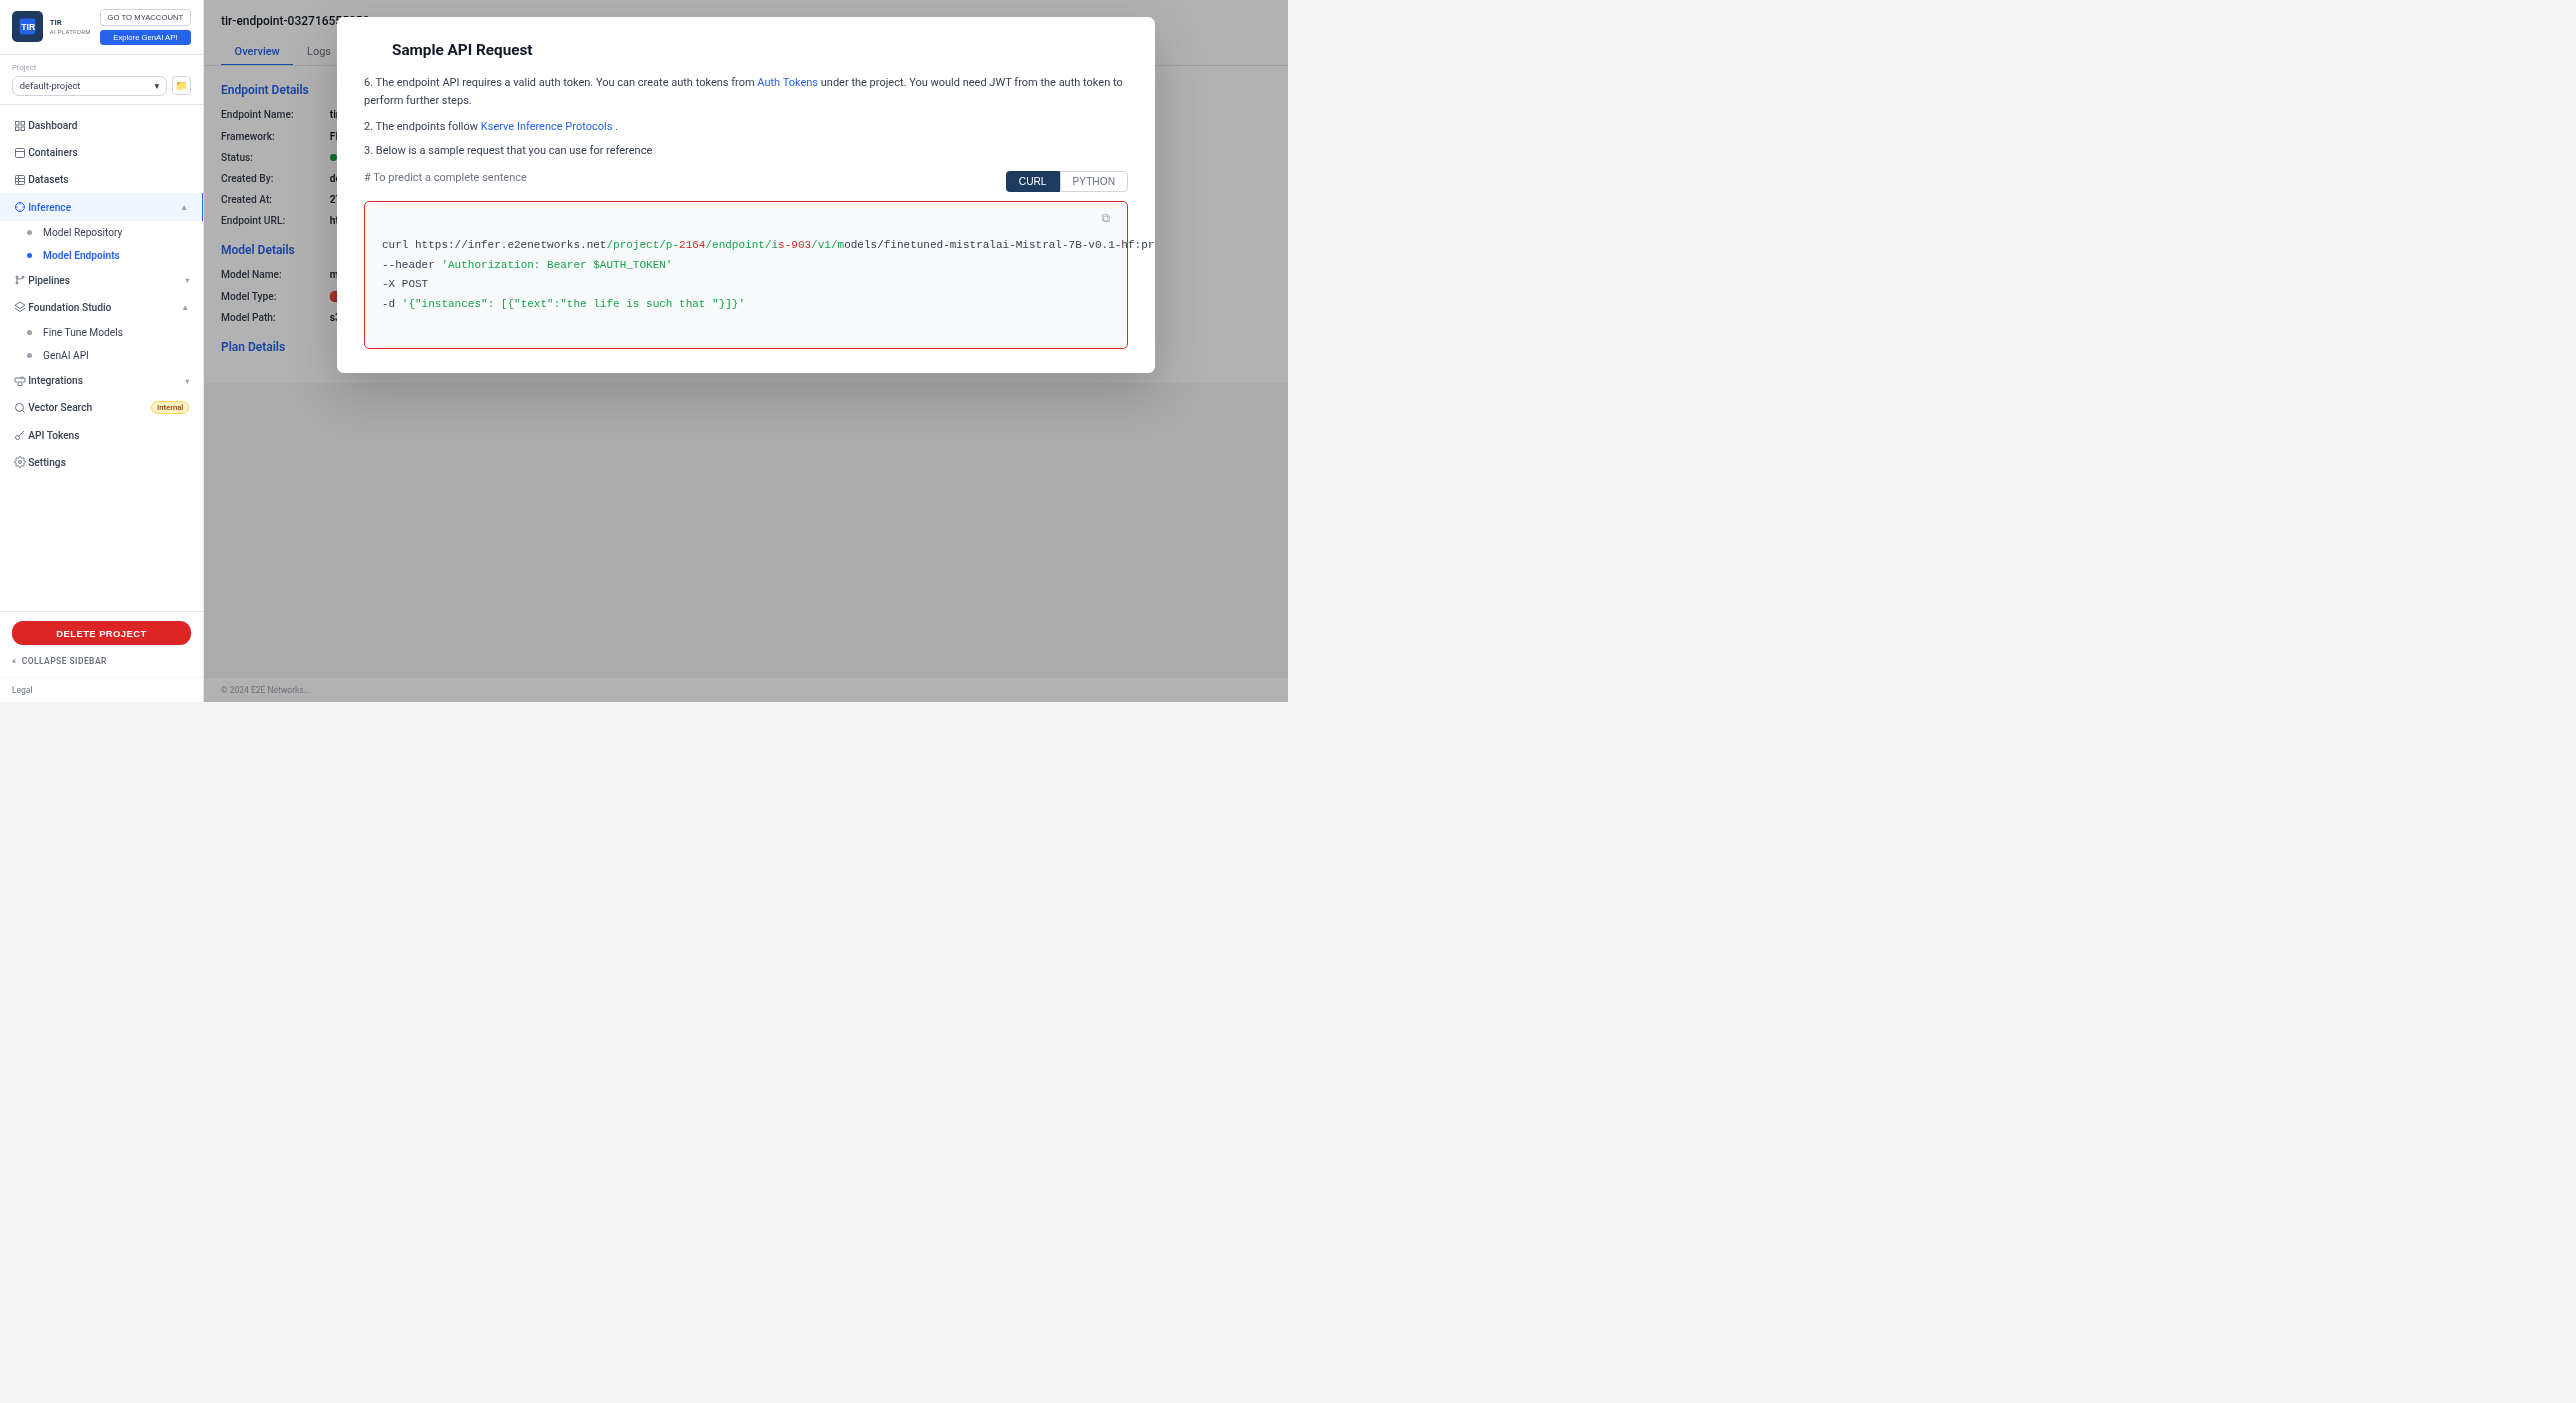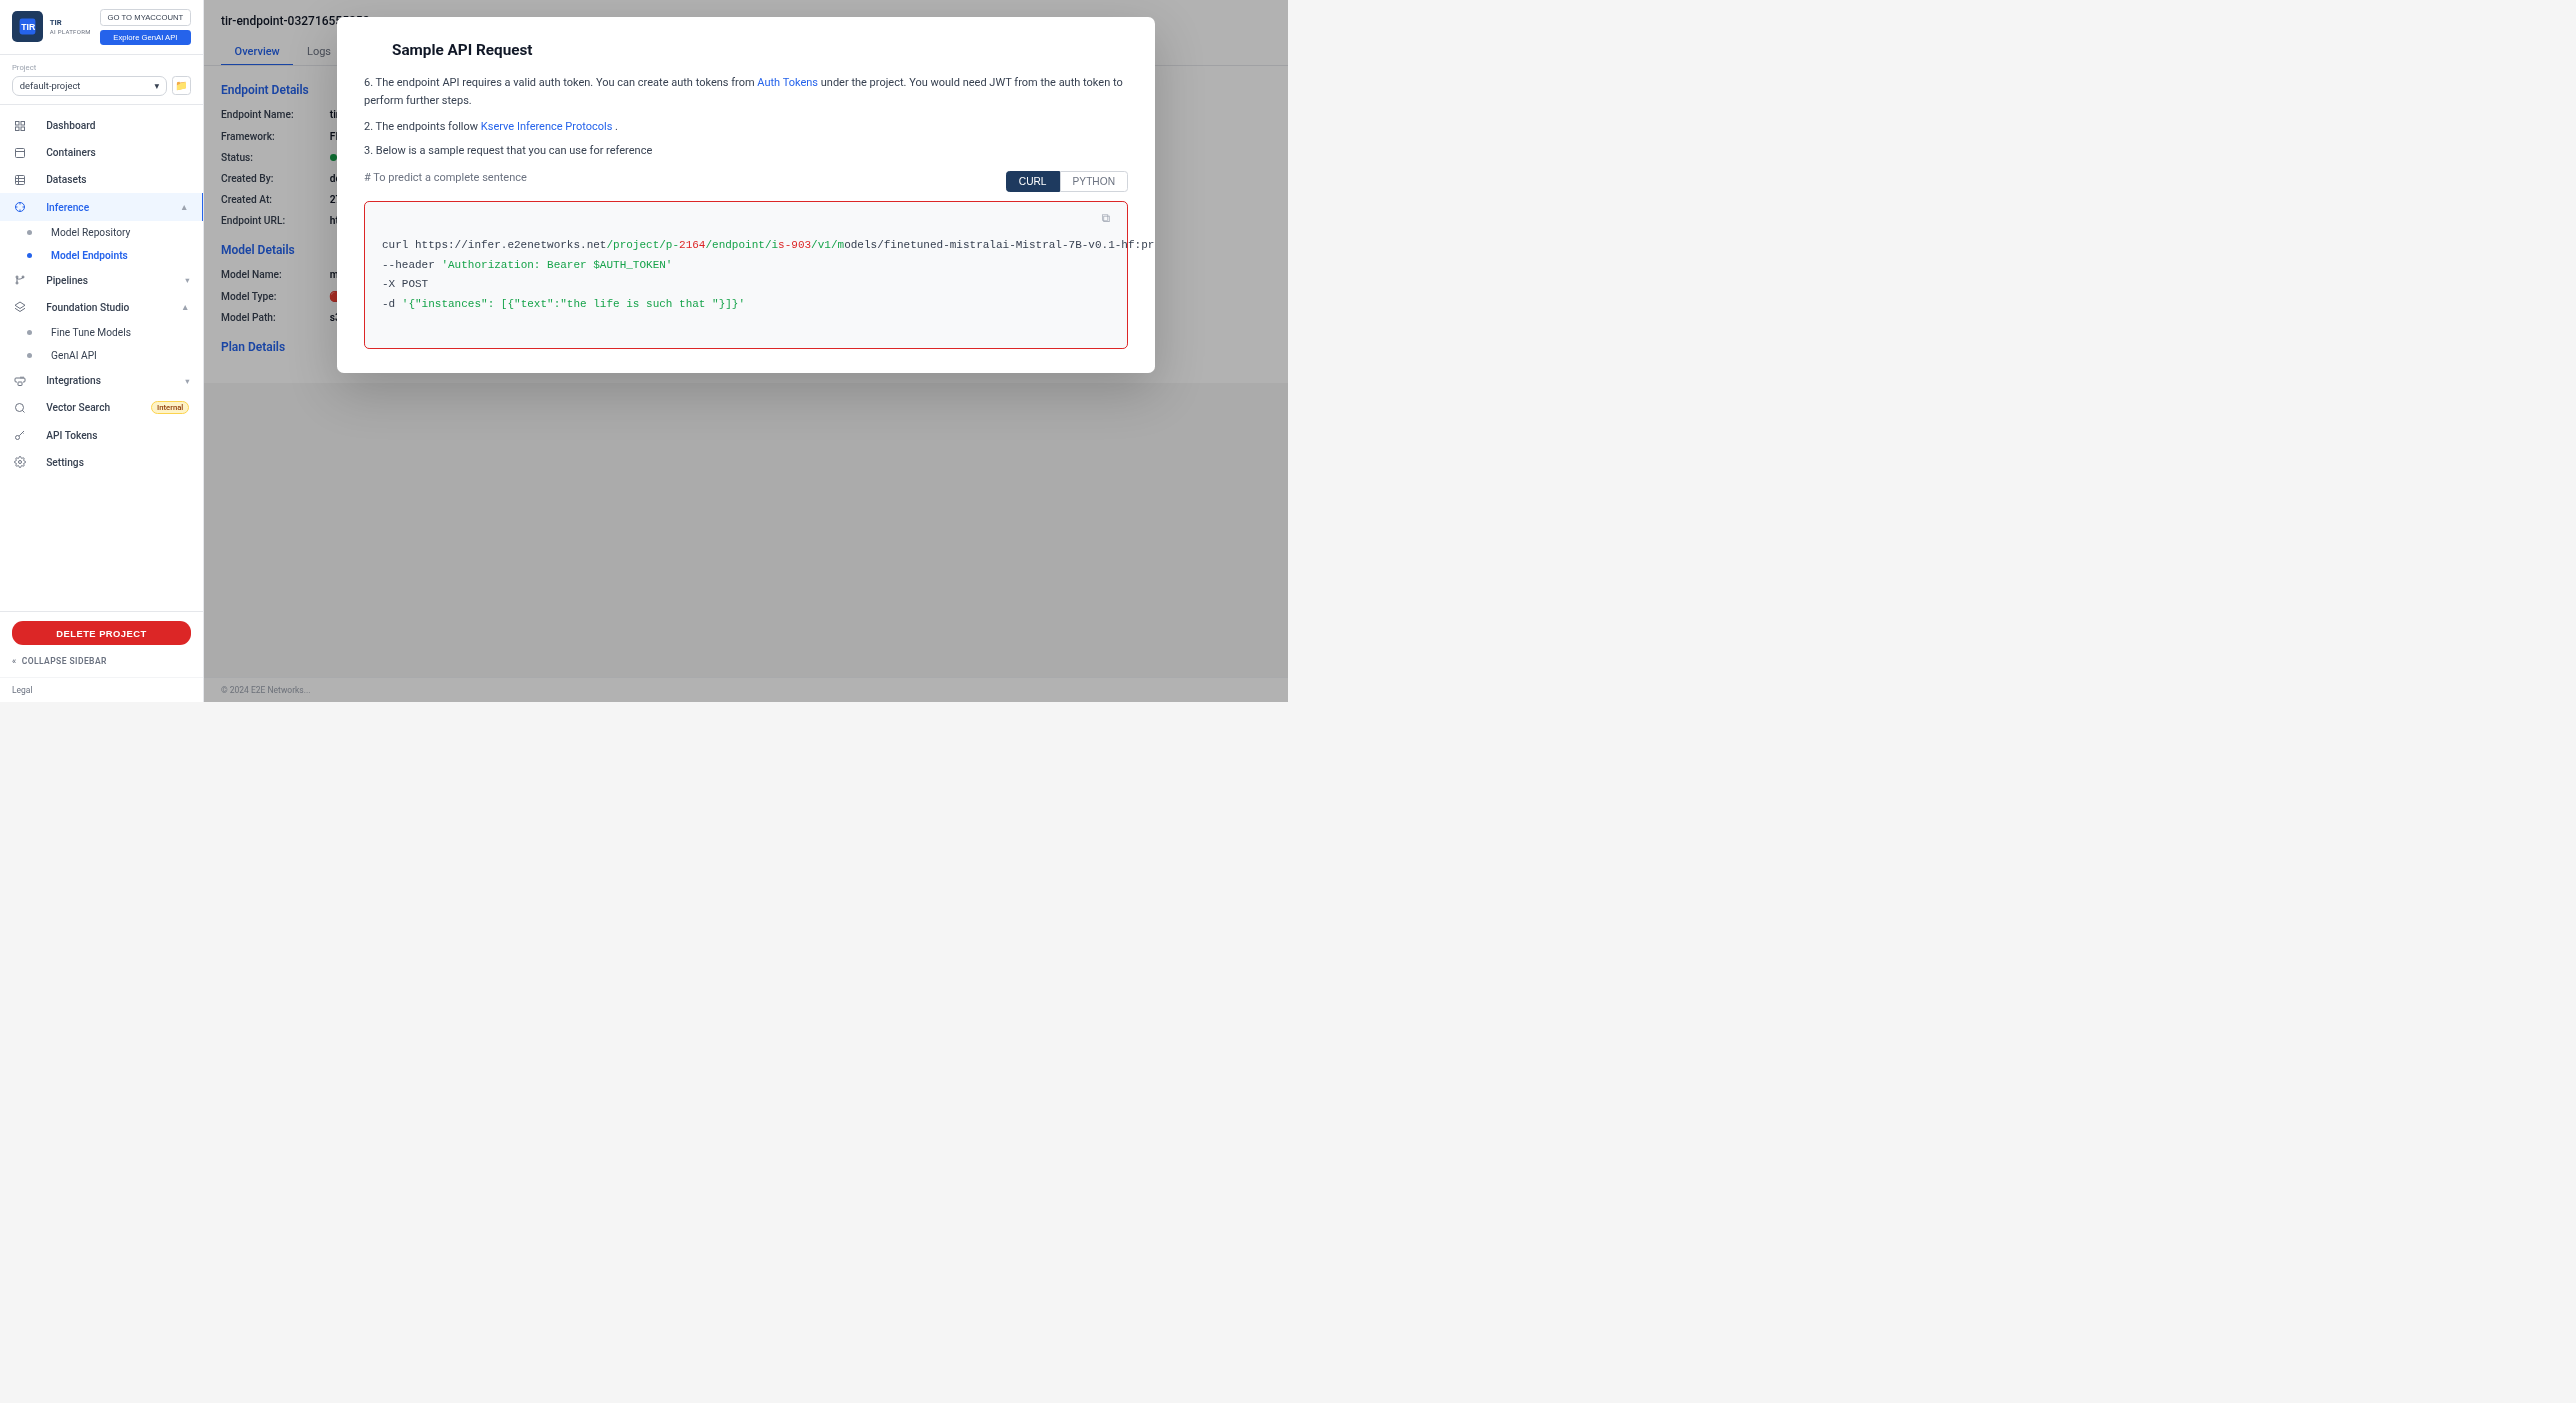--- a/index.html
+++ b/index.html
@@ -132,21 +132,21 @@
 
     .nav-section {
       flex: 1;
       overflow-y: auto;
       padding: 6.8px 0;
     }
 
     .nav-item {
       display: flex;
       align-items: center;
-      gap: 19px;
+      gap: 1px;
       padding: 6.8px 13.6px;
       font-size: 10.2px;
       color: #374151;
       cursor: pointer;
       border-radius: 0;
       transition: background 0.15s;
     }
 
     .nav-item.active {
       color: #2563eb;
@@ -178,21 +178,21 @@
       color: #9ca3af;
     }
 
     .nav-sub-items {
       padding-left: 0;
     }
 
     .nav-sub-item {
       display: flex;
       align-items: center;
-      gap: 19px;
+      gap: 11px;
       padding: 6px 13.6px 6px 27px;
       font-size: 10.2px;
       color: #374151;
       cursor: pointer;
     }
 
     .nav-sub-item.active {
       color: #2563eb;
       font-weight: 600;
     }

